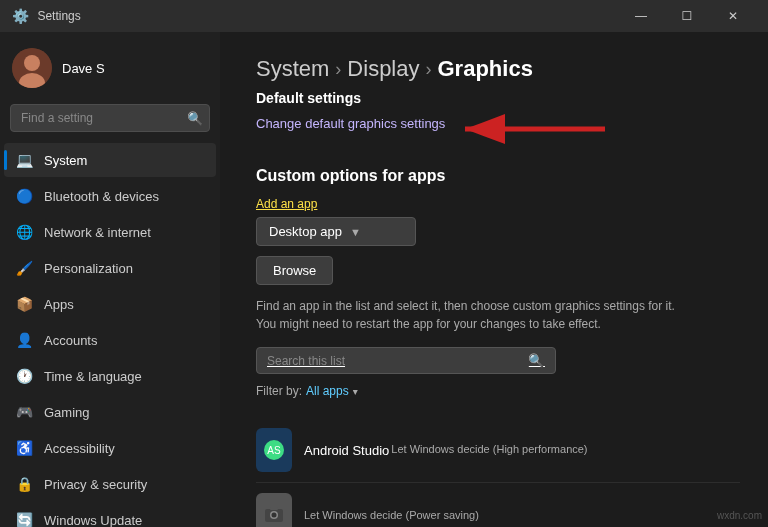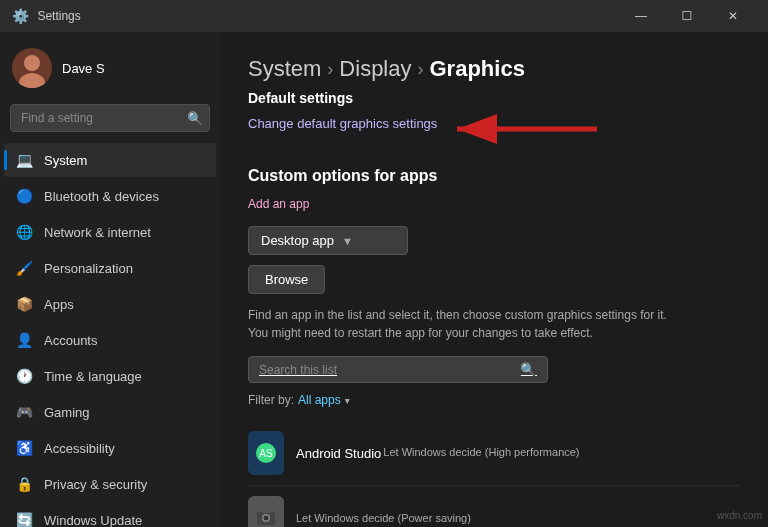--- a/index.html
+++ b/index.html
@@ -48,20 +48,21 @@
       display: flex;
       align-items: center;
       justify-content: center;
     }
 
     
     .app-body {
       display: flex;
       flex: 1;
       overflow: hidden;
+      gap: 8px;
     }
 
     
     .sidebar {
       width: 220px;
       background: #202020;
       display: flex;
       flex-direction: column;
       flex-shrink: 0;
       overflow-y: auto;
@@ -210,22 +211,23 @@
 
     .custom-section-title {
       font-size: 16px;
       font-weight: 600;
       color: #ffffff;
       margin-bottom: 12px;
     }
 
     .add-app-label {
       font-size: 12px;
-      color: #f9a8d4;
-      margin-bottom: 15px;
+      color: #fde047;
+      margin-bottom: 6px;
+      text-decoration: underline;
     }
 
     .app-dropdown-row {
       display: flex;
       align-items: center;
       gap: 8px;
       margin-bottom: 10px;
     }
 
     .dropdown-select {
@@ -282,21 +284,21 @@
       outline: none;
       flex: 1;
     }
     .search-list-input::placeholder { color: #888; }
     .search-list-icon { color: #aaa; font-size: 13px; }
 
     .filter-row {
       display: flex;
       align-items: center;
       gap: 4px;
-      margin-bottom: 14px;
+      margin-bottom: 20px;
       font-size: 12px;
       color: #aaaaaa;
     }
     .filter-link {
       color: #60cdff;
       cursor: pointer;
     }
     .filter-chevron { font-size: 10px; color: #aaa; }
 
     

